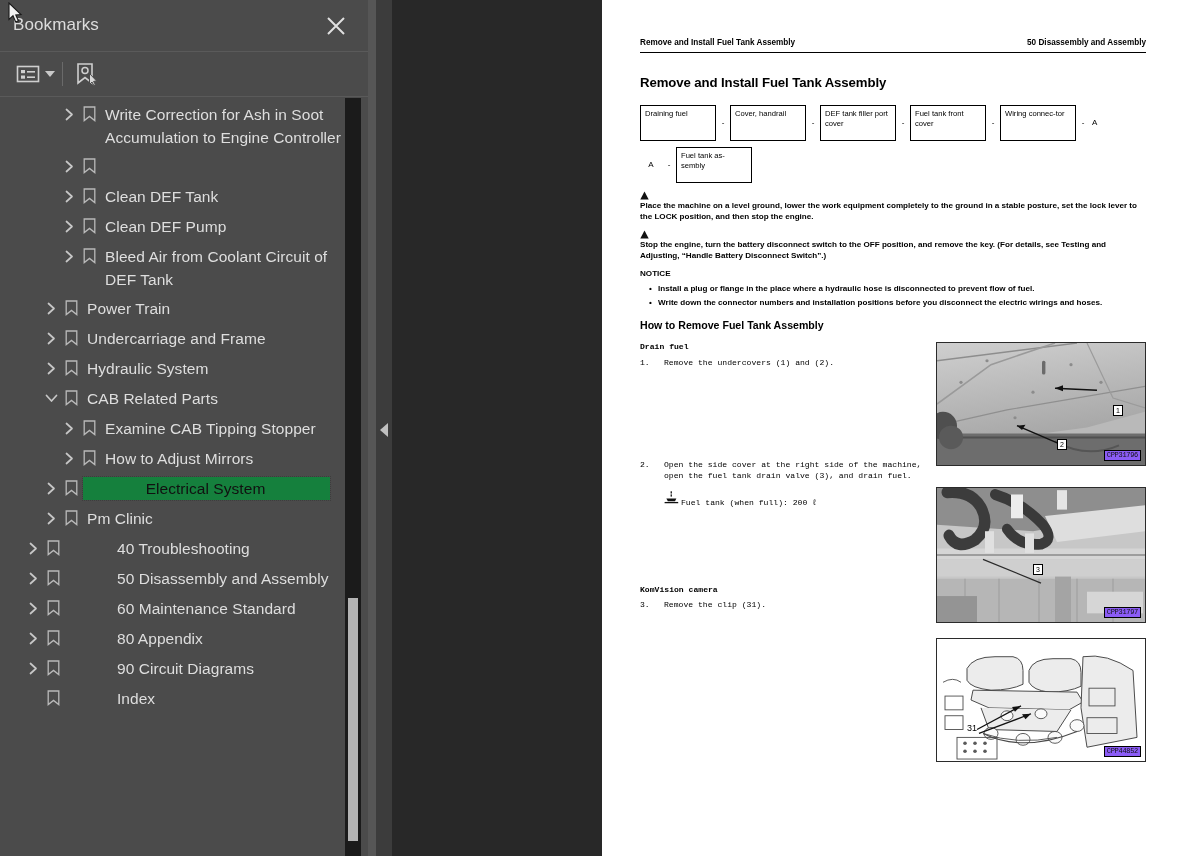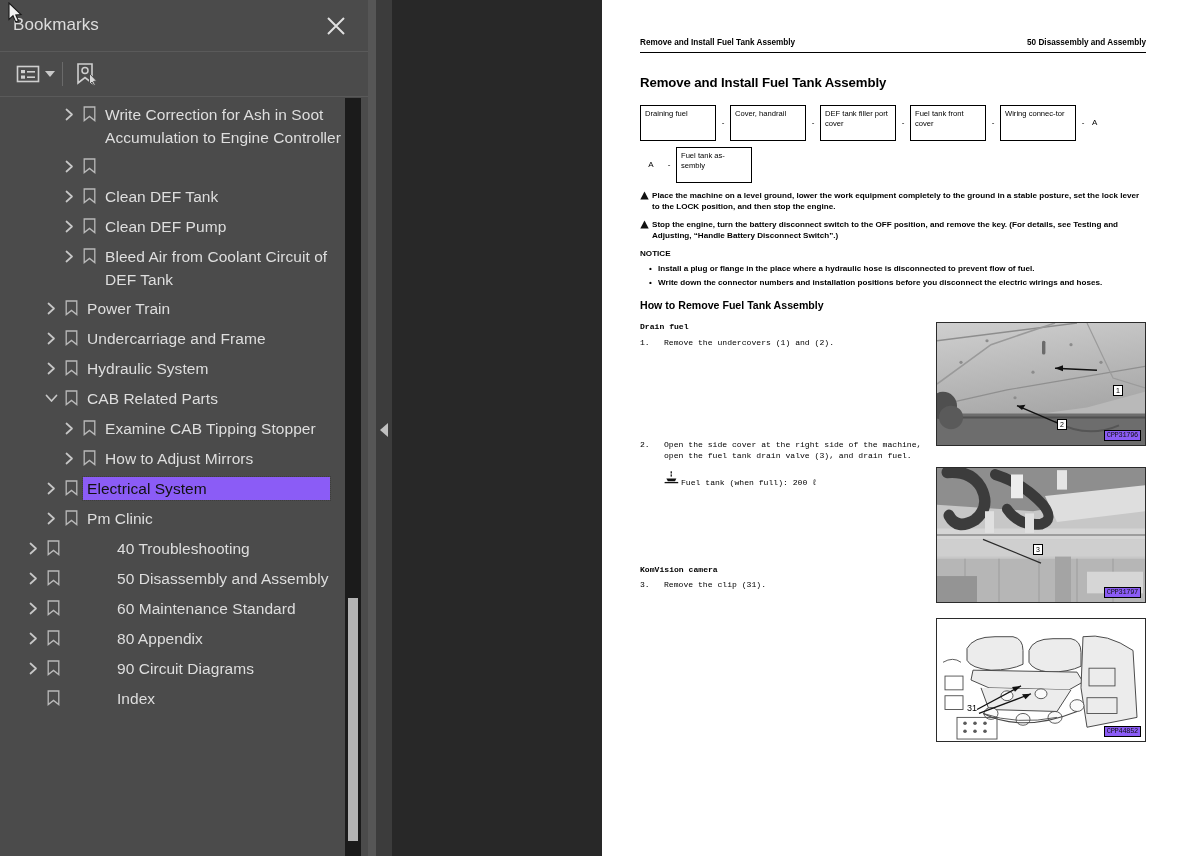--- a/index.html
+++ b/index.html
@@ -96,27 +96,28 @@
   }
   .node.lvl0 { padding-left: 24px; }
   .node.lvl1 { padding-left: 42px; }
   .node.lvl2 { padding-left: 60px; }
   .node.lvl0 .node-label { max-width: 290px; margin-left: 48px; }
   .node.lvl1 .node-label { max-width: 272px; }
   .node.lvl2 .node-label { max-width: 254px; }
   .node.noexp .twisty { visibility: hidden; }
 
   .node.selected .node-label {
-    background: #8b5cf6;
+    background: #15803d;
     color: #111;
     outline: 1px dotted #3d3d3d;
     padding-left: 4px; padding-right: 6px;
     margin-left: 1px;
     display: inline-block;
     width: 247px;
+    text-align: center;
   }
 
   
   #sb-track {
     position: absolute; left: 345px; top: 98px;
     width: 16px; height: 758px;
     background: #1b1b1b;
   }
   #sb-thumb {
     position: absolute; left: 348px; top: 598px;
@@ -200,20 +201,21 @@
     font-size: 8px;
   }
   .fletter { font-size: 8px; padding: 0 2px; }
 
   
   .warn {
     display: flex;
     margin-top: 7px;
     font-size: 8.1px; font-weight: bold;
     line-height: 1.38;
+    flex-direction: column;
   }
   .warn .tri {
     flex: 0 0 auto;
     width: 12px; padding-top: 1px;
   }
   .warn .tri svg { display:block; }
   .notice-hd {
     margin-top: 8px;
     font-size: 8.1px; font-weight: bold;
   }

